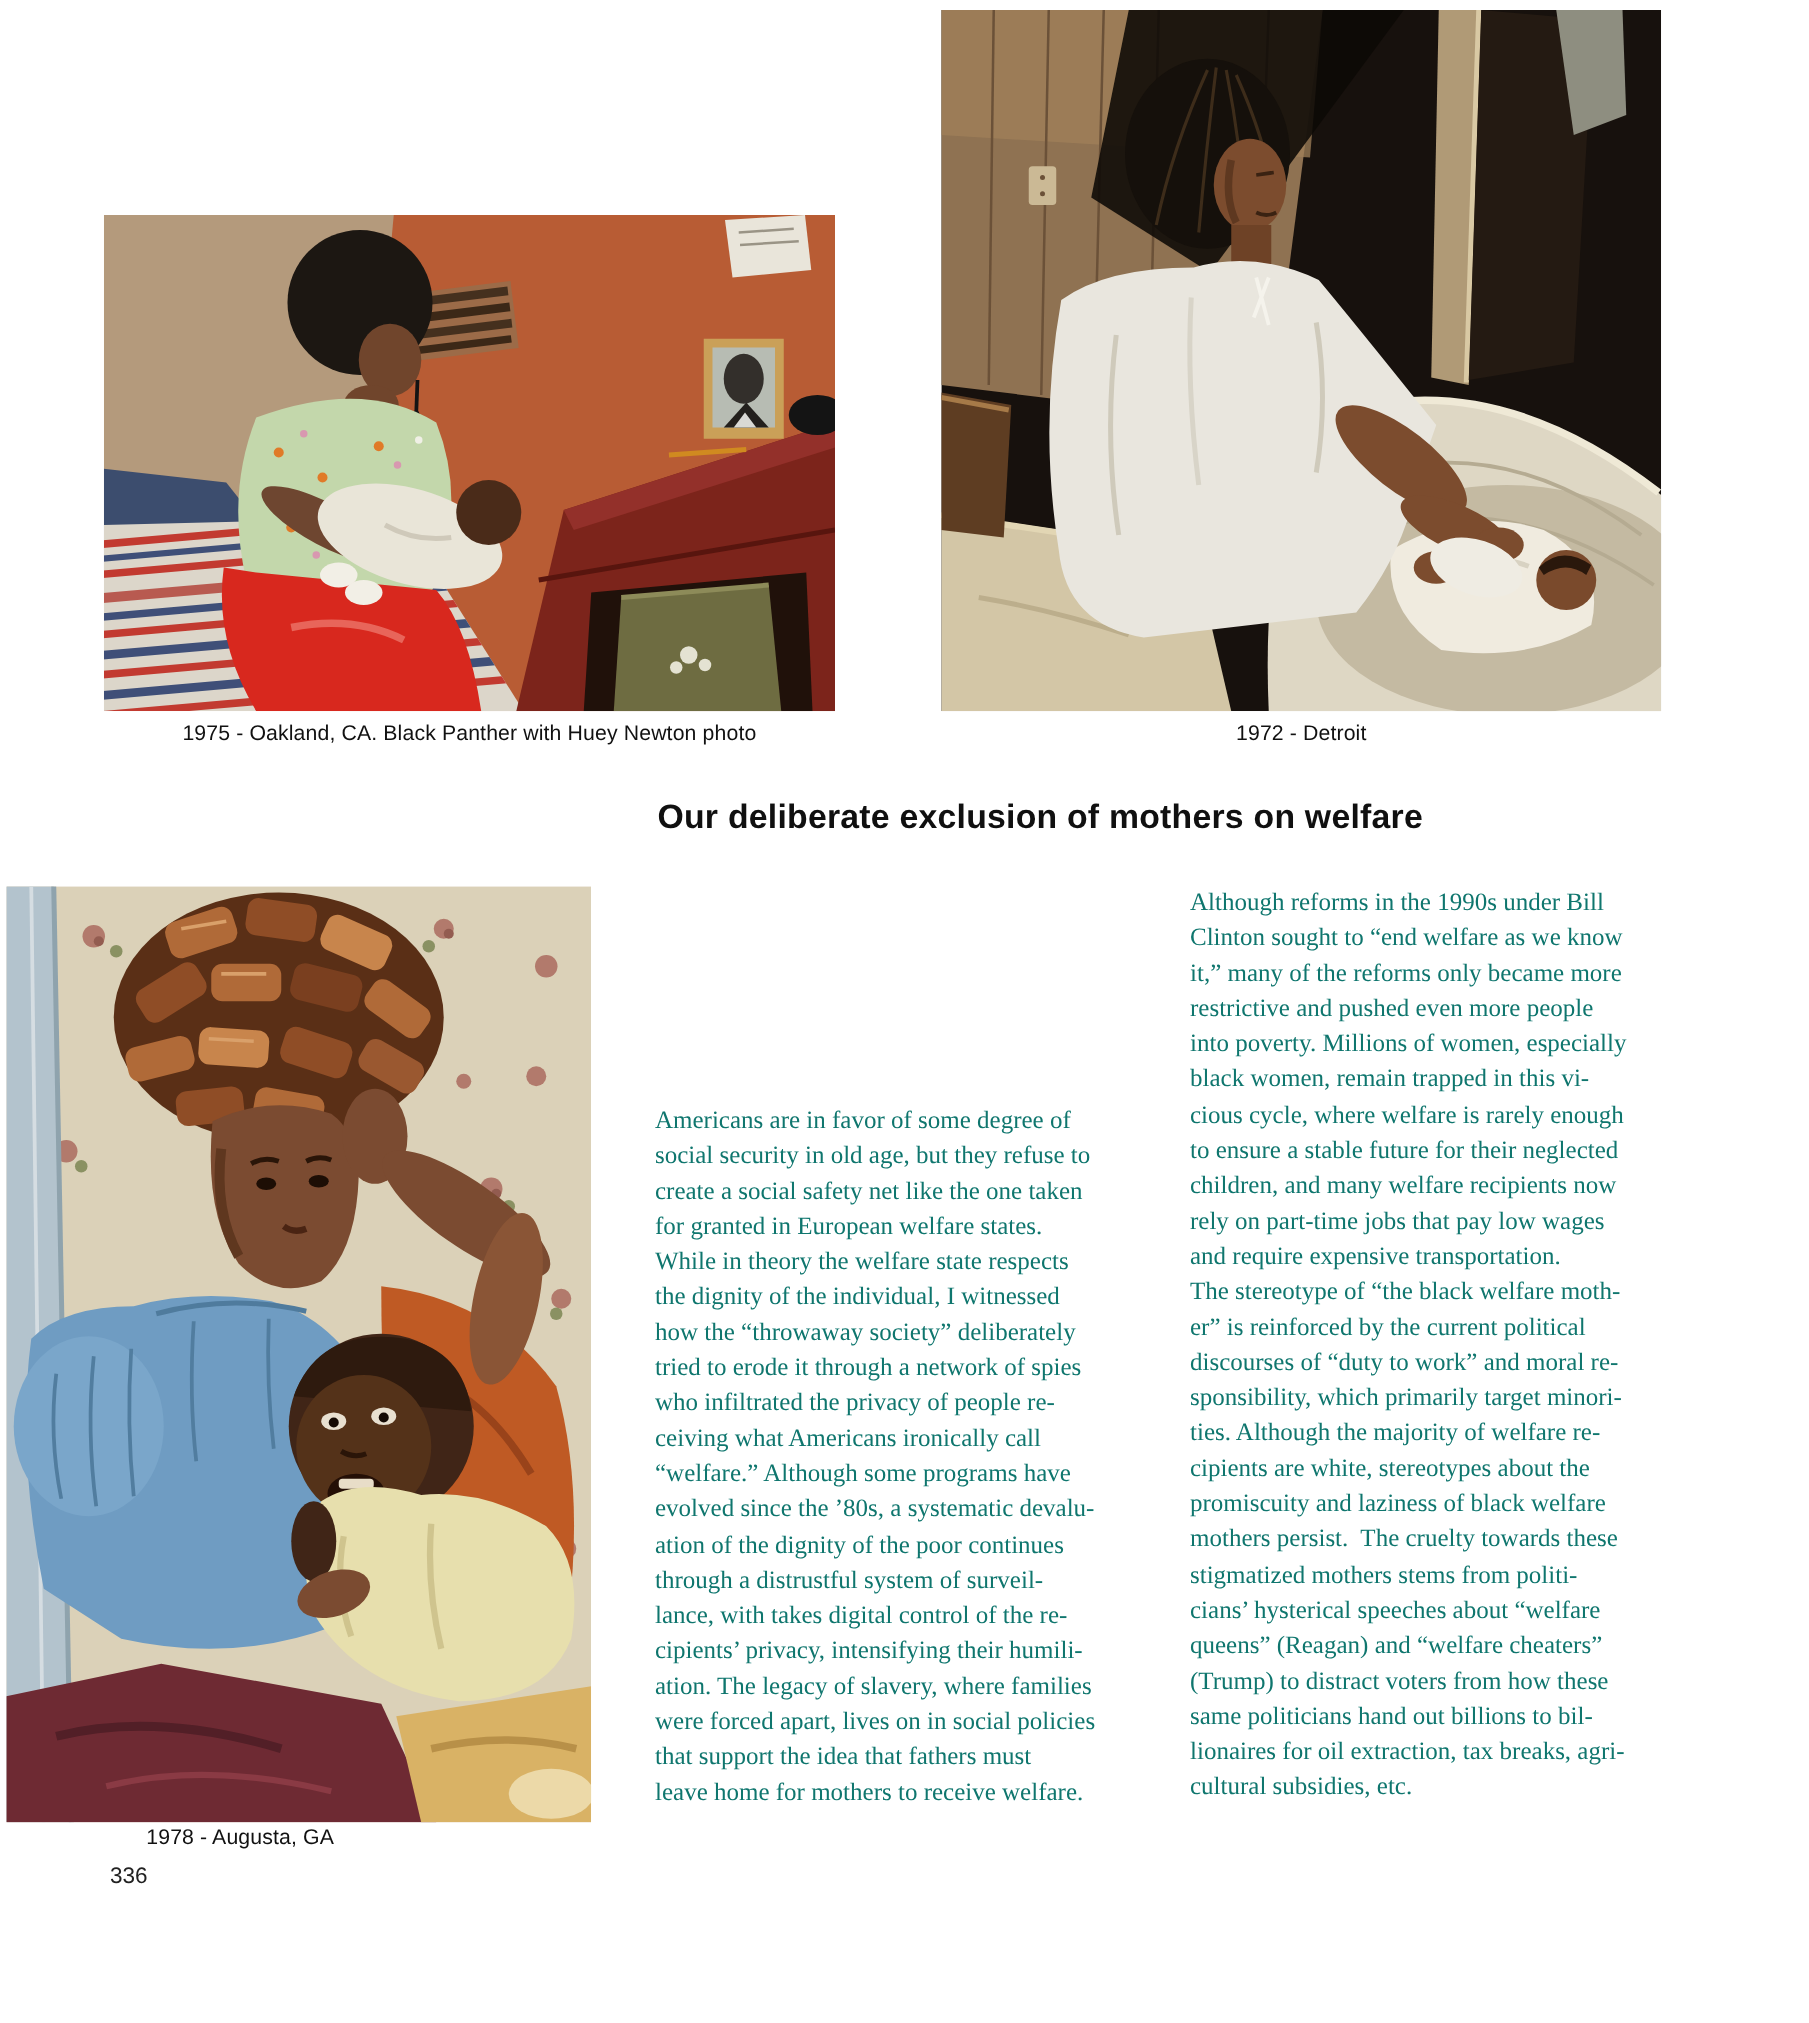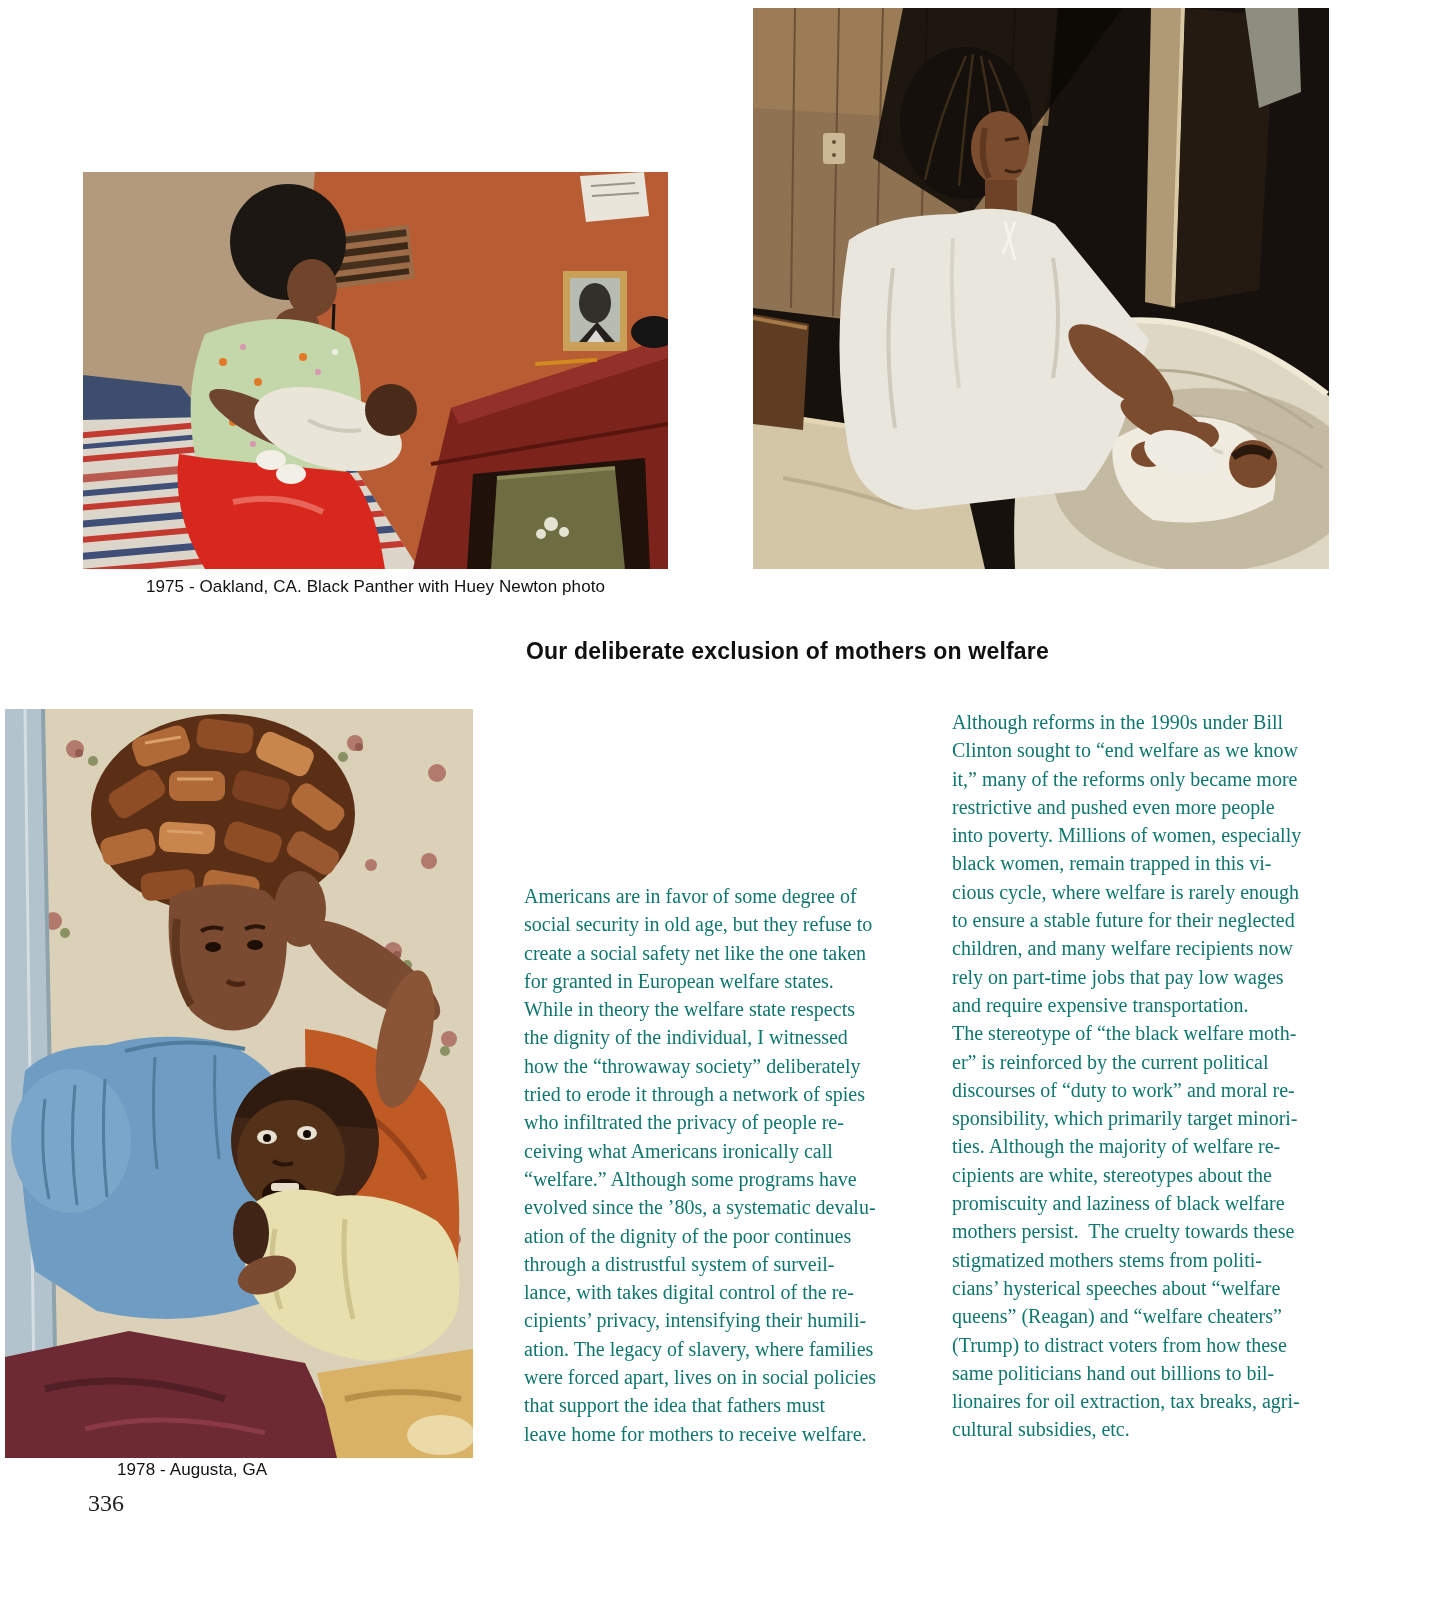--- a/index.html
+++ b/index.html
@@ -4,27 +4,27 @@
 <style>
   html,body{margin:0;padding:0;background:#ffffff;}
   .page{position:relative;width:1447px;height:1618px;background:#ffffff;overflow:hidden;
         font-family:"Liberation Sans",sans-serif;color:#1b1b1b;}
   .photo{position:absolute;overflow:hidden;}
   .photo svg{display:block;width:100%;height:100%;}
   .caption{position:absolute;font-family:"Liberation Sans",sans-serif;font-size:17px;
            font-weight:500;color:#111;letter-spacing:.1px;}
   .caption.centered{text-align:center;}
   .headline{position:absolute;font-family:"Liberation Sans",sans-serif;font-weight:bold;
-            font-size:23px;color:#101010;letter-spacing:.2px;white-space:pre;}
+            font-size:27px;color:#101010;letter-spacing:.2px;white-space:pre;}
   .pullquote{position:absolute;font-family:"Liberation Sans",sans-serif;font-size:18.5px;
              line-height:29px;font-weight:500;color:#c62b22;white-space:pre;letter-spacing:.1px;}
   .bodycol{position:absolute;font-family:"Liberation Serif","DejaVu Serif",serif;
            font-size:20px;line-height:28.3px;color:#0f766e;white-space:pre;}
-  .pagenum{position:absolute;font-family:Liberation Serif, serif;
-           font-size:24px;color:#222;}
+  .pagenum{position:absolute;font-family:Liberation Sans, sans-serif;
+           font-size:18px;color:#222;}
 </style>
 </head>
 <body>
 
 <div class="page">
 
   <div class="photo" style="left:83px;top:172px;width:585px;height:397px;">
     <svg viewBox="0 0 585 397" preserveAspectRatio="none">
 
       <rect width="585" height="397" fill="#b49a7c"></rect>
@@ -190,20 +190,21 @@
         <path d="M300,250 Q310,310 300,370" stroke="#cfcabb" stroke-width="4" fill="none"></path>
         <path d="M252,214 L262,252 M262,214 L250,246" stroke="#f5f3ec" stroke-width="3"></path>
         <ellipse cx="368" cy="360" rx="64" ry="24" fill="#7c4c2e" transform="rotate(38 368 360)"></ellipse>
         <ellipse cx="412" cy="414" rx="48" ry="18" fill="#7c4c2e" transform="rotate(24 412 414)"></ellipse>
         <ellipse cx="446" cy="428" rx="20" ry="14" fill="#7c4c2e"></ellipse>
         <ellipse cx="396" cy="446" rx="18" ry="13" fill="#7c4c2e"></ellipse>
         <ellipse cx="428" cy="446" rx="38" ry="22" fill="#efece3" transform="rotate(18 428 446)"></ellipse>
       </g>
     </svg>
   </div>
+  <div class="caption centered" style="left:753px;top:577px;width:576px;">1972 - Detroit</div>
 
   <div class="photo" style="left:5px;top:709px;width:468px;height:749px;">
     <svg viewBox="0 0 468 749" preserveAspectRatio="none">
       <rect width="468" height="749" fill="#dbd1b8"></rect>
 
       <g>
         <g fill="#b27a6c">
           <circle cx="70" cy="40" r="9"></circle>
             <circle cx="160" cy="28" r="8"></circle>
             <circle cx="255" cy="52" r="9"></circle>

